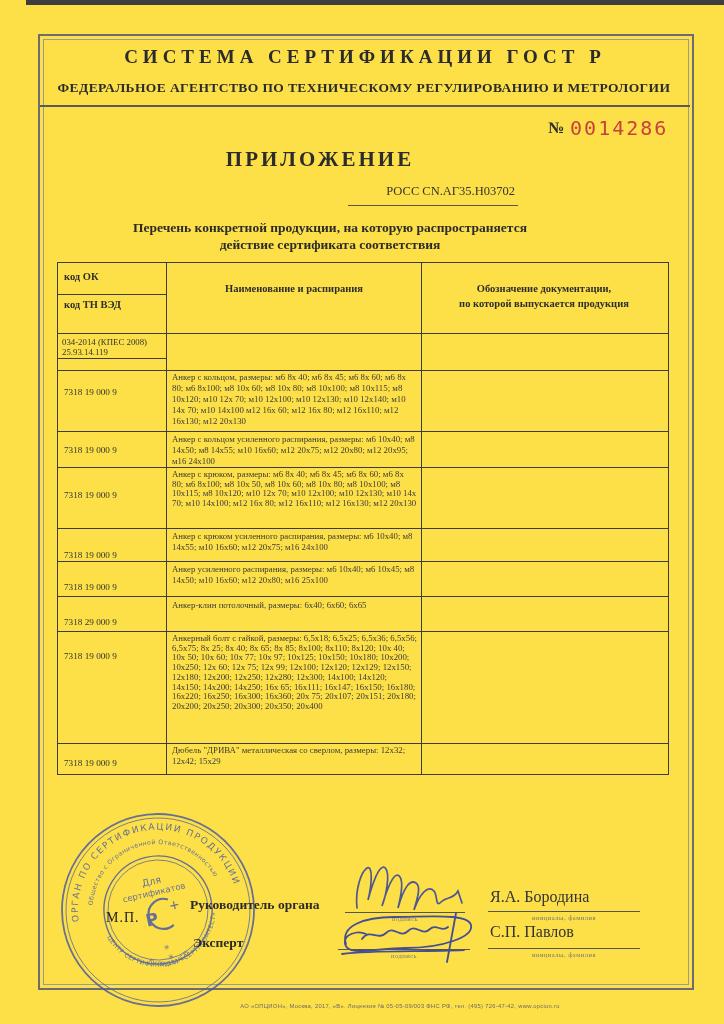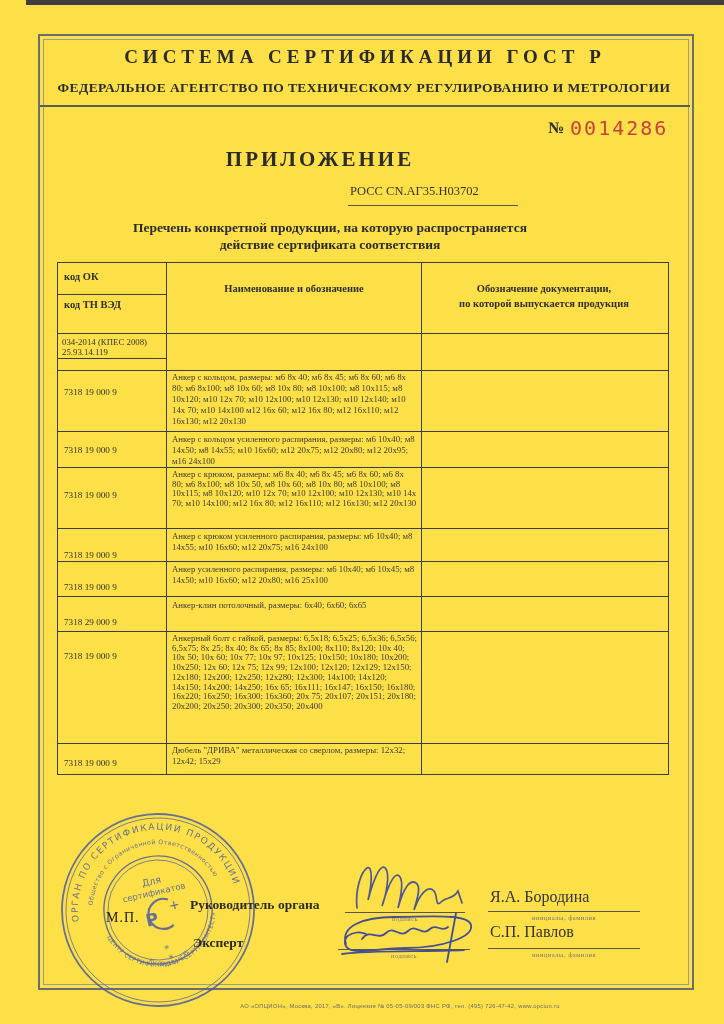--- a/index.html
+++ b/index.html
@@ -11,21 +11,21 @@
   .frame{position:absolute;left:38px;top:34px;width:652px;height:952px;border:2px solid #6d6d6d;}
   .frame-inner{position:absolute;left:3px;top:3px;right:3px;bottom:3px;border:1px solid #9a9a9a;}
   .band-line{position:absolute;left:40px;top:105px;width:650px;height:0;border-top:2px solid #5a5a5a;}
   .sys-title{position:absolute;left:60px;top:46px;width:610px;text-align:center;font-size:19px;font-weight:bold;letter-spacing:5px;color:#2b2b2b;}
   .agency{position:absolute;left:44px;top:80px;width:640px;text-align:center;font-size:13.5px;font-weight:bold;letter-spacing:0.4px;color:#2b2b2b;}
   .blank-no{position:absolute;left:548px;top:116px;display:flex;align-items:flex-start;}
   .blank-no .sign{font-size:16px;font-weight:bold;color:#2f2f2f;margin-right:6px;margin-top:3px;}
   .blank-no .digits{font-family:"DejaVu Sans Mono",monospace;font-size:20px;letter-spacing:2px;color:#c8413c;}
   .doc-title{position:absolute;left:120px;top:147px;width:400px;text-align:center;font-size:21px;font-weight:bold;letter-spacing:3px;color:#2b2b2b;}
   .cert-label{position:absolute;left:160px;top:189px;font-size:13.5px;font-weight:bold;color:#2b2b2b;}
-  .cert-value{position:absolute;left:350px;top:184px;width:165px;text-align:left;font-size:12.5px;color:#333;}
+  .cert-value{position:absolute;left:350px;top:184px;width:165px;text-align:right;font-size:12.5px;color:#333;}
   .cert-line{position:absolute;left:348px;top:205px;width:170px;border-top:1px solid #555;}
   .purpose{position:absolute;left:80px;top:219px;width:500px;text-align:center;font-size:13.5px;font-weight:bold;color:#2b2b2b;line-height:17px;}
   
   .tbl{position:absolute;left:57px;top:262px;width:610px;height:511px;border:1.3px solid #3c3c3c;}
   .vline{position:absolute;top:0;height:100%;width:0;border-left:1px solid #3c3c3c;}
   .hline{position:absolute;left:0;width:100%;height:0;border-top:1px solid #3c3c3c;}
   .hline-c1{position:absolute;left:0;width:108px;height:0;border-top:1px solid #3c3c3c;}
   .hcell{position:absolute;font-size:10.5px;font-weight:bold;color:#2d2d2d;}
   .hcell.center{text-align:center;line-height:15px;}
   .okcode{position:absolute;left:4px;top:74px;font-size:8.8px;line-height:10px;color:#333;}
@@ -84,21 +84,21 @@
     <div class="hline" style="top:298px;"></div>
     <div class="hline" style="top:333px;"></div>
     <div class="hline" style="top:368px;"></div>
     <div class="hline" style="top:480px;"></div>
     <div class="hline-c1" style="top:31px;"></div>
     <div class="hline-c1" style="top:95px;"></div>
 
     <div class="hcell" style="left:6px;top:8px;">код ОК</div>
     <div class="hcell" style="left:6px;top:36px;">код ТН ВЭД</div>
     <div class="hcell center" style="left:126px;top:18px;width:220px;">
-      <div>Наименование и обозначение</div>
+      <div>Наименование и распирания</div>
     </div>
     <div class="hcell center" style="left:368px;top:18px;width:236px;">
       <div>Обозначение документации,</div>
       <div>по которой выпускается продукция</div>
     </div>
 
     <div class="okcode">
       <div>034-2014 (КПЕС 2008)</div>
       <div>25.93.14.119</div>
     </div>

